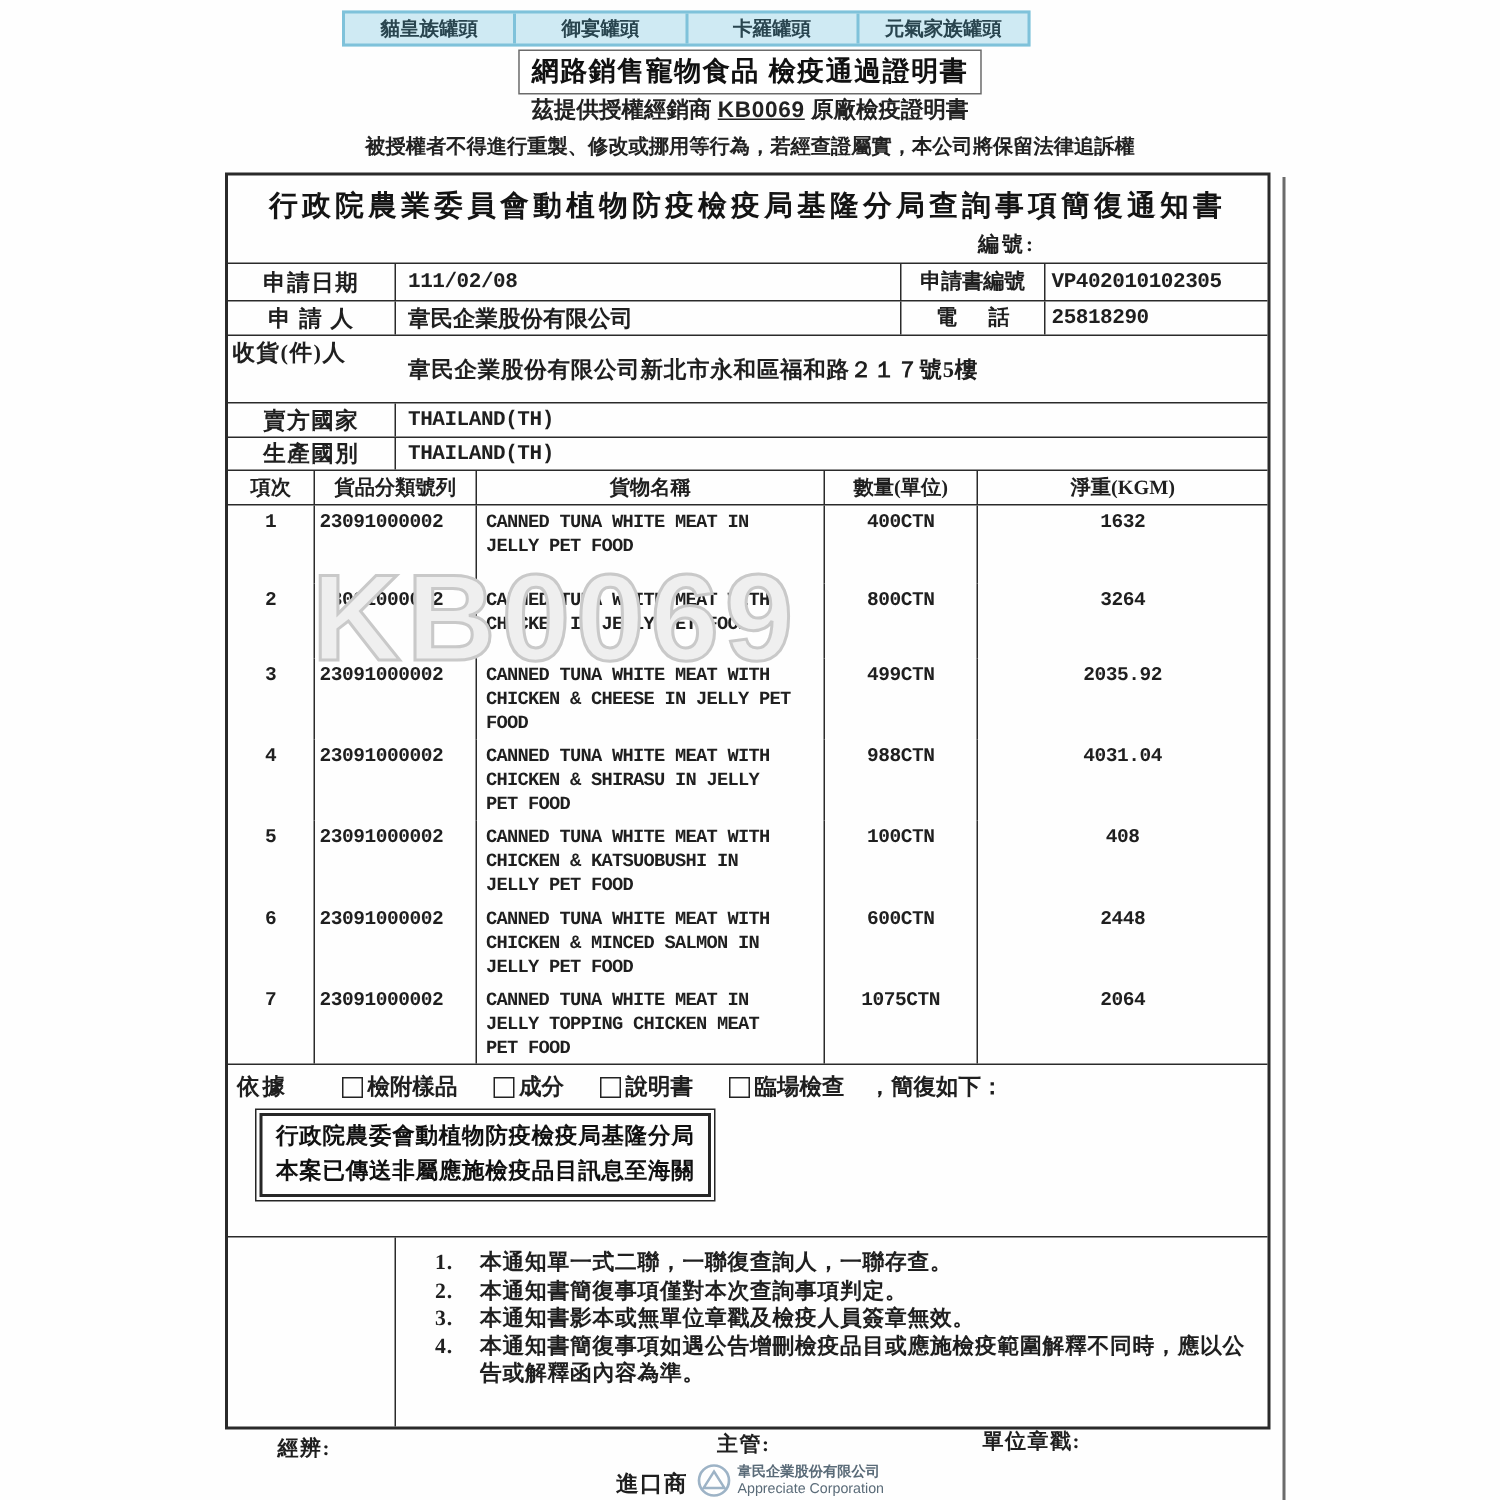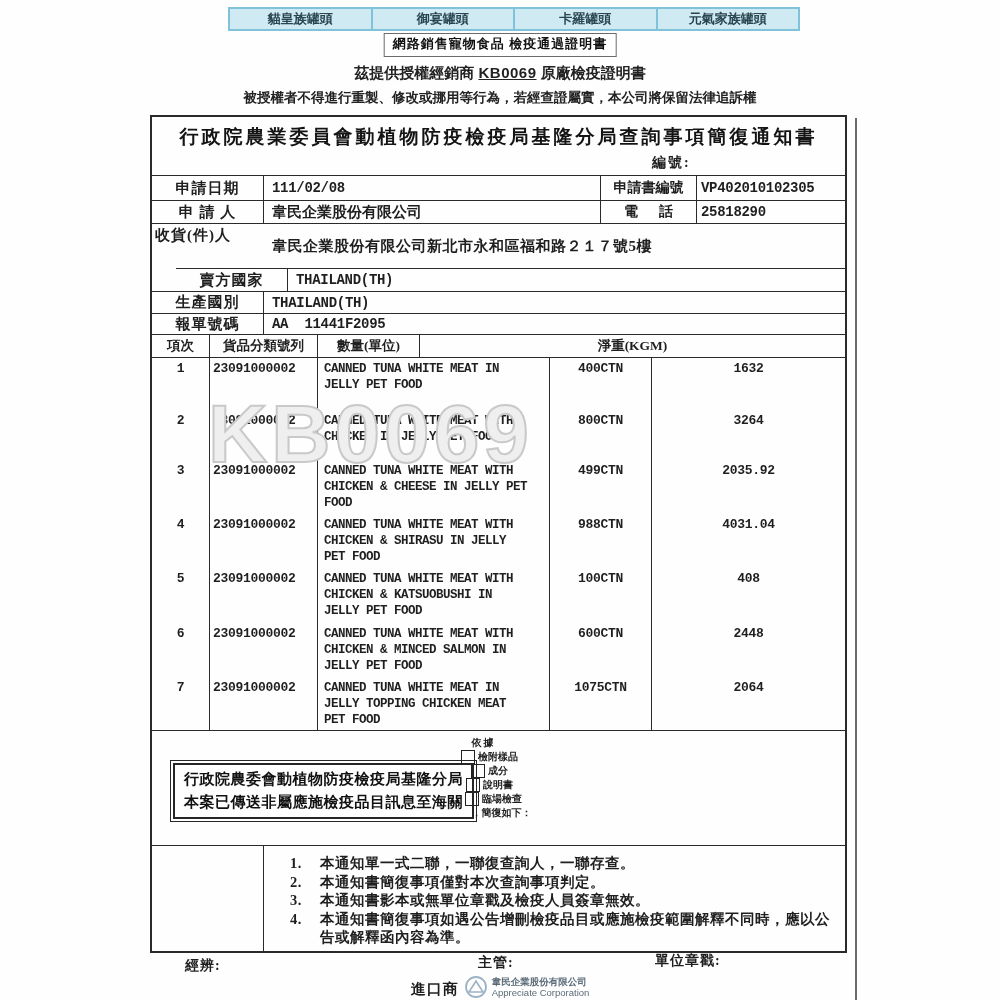--- a/index.html
+++ b/index.html
@@ -1,28 +1,28 @@
 <!DOCTYPE html>
 <html><head>
 <meta charset="utf-8">
 <style>
   html,body{margin:0;padding:0;background:#ffffff;}
   .page{position:relative;width:1000px;height:1000px;background:#fefefe;overflow:hidden;
         font-family:"Liberation Serif","DejaVu Serif",serif;color:#1f1f1f;}
   
-  .tabbar{position:absolute;left:228px;top:7px;width:572px;height:24px;display:flex;
+  .tabbar{position:absolute;left:228px;top:7px;width:459px;height:24px;display:flex;
           border:2px solid #7fc2da;box-sizing:border-box;background:#cfeaf3;}
   .tab{flex:1;display:flex;align-items:center;justify-content:center;
        font-family:"Liberation Sans","DejaVu Sans",sans-serif;font-size:13px;font-weight:bold;
        color:#29454f;border-left:2px solid #7fc2da;cursor:pointer;}
   .tab:first-child{border-left:none;}
   
   .titlebox{position:absolute;left:50%;top:33px;transform:translateX(-50%);
             border:1.5px solid #6b6b6b;padding:1px 8px 3px 8px;background:#fff;
-            font-family:"Liberation Sans","DejaVu Sans",sans-serif;font-size:13px;font-weight:bold;
+            font-family:"Liberation Sans","DejaVu Sans",sans-serif;font-size:18px;font-weight:bold;
             letter-spacing:1px;color:#111;}
   .authline{position:absolute;left:0;top:64px;width:100%;text-align:center;
             font-family:"Liberation Sans","DejaVu Sans",sans-serif;font-size:15px;font-weight:bold;color:#222;}
   .authline .code{text-decoration:underline;font-family:"Liberation Sans",sans-serif;letter-spacing:.5px;}
   .warnline{position:absolute;left:0;top:89px;width:100%;text-align:center;
             font-family:"Liberation Sans","DejaVu Sans",sans-serif;font-size:13.5px;font-weight:bold;color:#222;}
   
   .doc{position:absolute;left:150px;top:115px;width:697px;height:838px;
        border:2px solid #2a2a2a;box-sizing:border-box;display:flex;flex-direction:column;background:transparent;}
   .doc-head{height:58px;position:relative;flex:none;}
@@ -59,21 +59,21 @@
   .gname{display:inline-block;width:205px;font-family:"Liberation Mono","DejaVu Sans Mono",monospace;
          font-weight:bold;font-size:12.5px;line-height:16px;letter-spacing:-.5px;}
   .gmono{font-family:"Liberation Mono","DejaVu Sans Mono",monospace;font-weight:bold;font-size:13px;letter-spacing:-.3px;}
   .watermark{position:absolute;left:56px;top:52px;font-family:"Liberation Sans","DejaVu Sans",sans-serif;
              font-size:82px;font-weight:bold;letter-spacing:4px;color:#efefef;
              -webkit-text-stroke:2px #c9c9c9;pointer-events:none;}
   
   .basis{height:115px;}
   .basis .lab{flex-direction:column;line-height:22px;}
   .bcontent{flex:1;position:relative;padding:5px 0 0 6px;box-sizing:border-box;}
-  .bline{display:flex;align-items:center;font-size:10px;font-weight:600;flex-direction:column;}
+  .bline{display:flex;align-items:center;font-size:15px;font-weight:600;}
   .bline .dep{margin-right:36px;letter-spacing:2px;}
   .cb{display:flex;align-items:center;margin-right:24px;}
   .cbbox{display:inline-block;width:12px;height:12px;border:1.5px solid #222;margin-right:3px;}
   .stamp{position:absolute;left:21px;top:32px;border:2px solid #262626;outline:1.5px solid #262626;
          outline-offset:2px;padding:3px 9px;font-size:15px;font-weight:600;line-height:23px;
          letter-spacing:.5px;color:#111;background:transparent;}
   
   .notes{flex:1;}
   .ncontent{flex:1;padding:8px 14px 0 26px;box-sizing:border-box;}
   .note{display:flex;font-size:14.5px;font-weight:600;line-height:18.5px;letter-spacing:.5px;}
@@ -134,40 +134,37 @@
       <div class="val w336" style="font-size:15px;font-weight:600;">韋民企業股份有限公司</div>
       <div class="val2lab">電      話</div>
       <div class="val2 mono">25818290</div>
     </div>
 
     <div class="row" style="height:45px;">
       <div class="lab lab-top" style="border-right:none;">收貨(件)人</div>
       <div class="val" style="font-size:15px;font-weight:600;letter-spacing:.5px;">韋民企業股份有限公司新北市永和區福和路２１７號5樓</div>
     </div>
 
-    <div class="row" style="height:23px;margin-left:24px;">
+    <div class="row" style="height:23px;">
       <div class="lab">賣方國家</div>
       <div class="val mono">THAILAND(TH)</div>
     </div>
 
     <div class="row" style="height:22px;">
       <div class="lab">生產國別</div>
       <div class="val mono">THAILAND(TH)</div>
     </div>
 
-    <div class="row" style="height:21px;">
-      <div class="lab">報單號碼</div>
-      <div class="val mono">AA  11441F2095</div>
-    </div>
 
     <div class="row goods">
       <div class="ginner">
         <div class="ghead">
           <div class="c1">項次</div>
           <div class="c2">貨品分類號列</div>
+          <div class="c3">貨物名稱</div>
           <div class="c4">數量(單位)</div>
           <div class="c5">淨重(KGM)</div>
         </div>
         <div class="gbody">
           <div class="grow" style="height:52px;">
             <div class="c1 gmono">1</div>
             <div class="c2 gmono">23091000002</div>
             <div class="c3"><span class="gname">CANNED TUNA WHITE MEAT IN JELLY PET FOOD</span></div>
             <div class="c4 gmono">400CTN</div>
             <div class="c5 gmono">1632</div>

